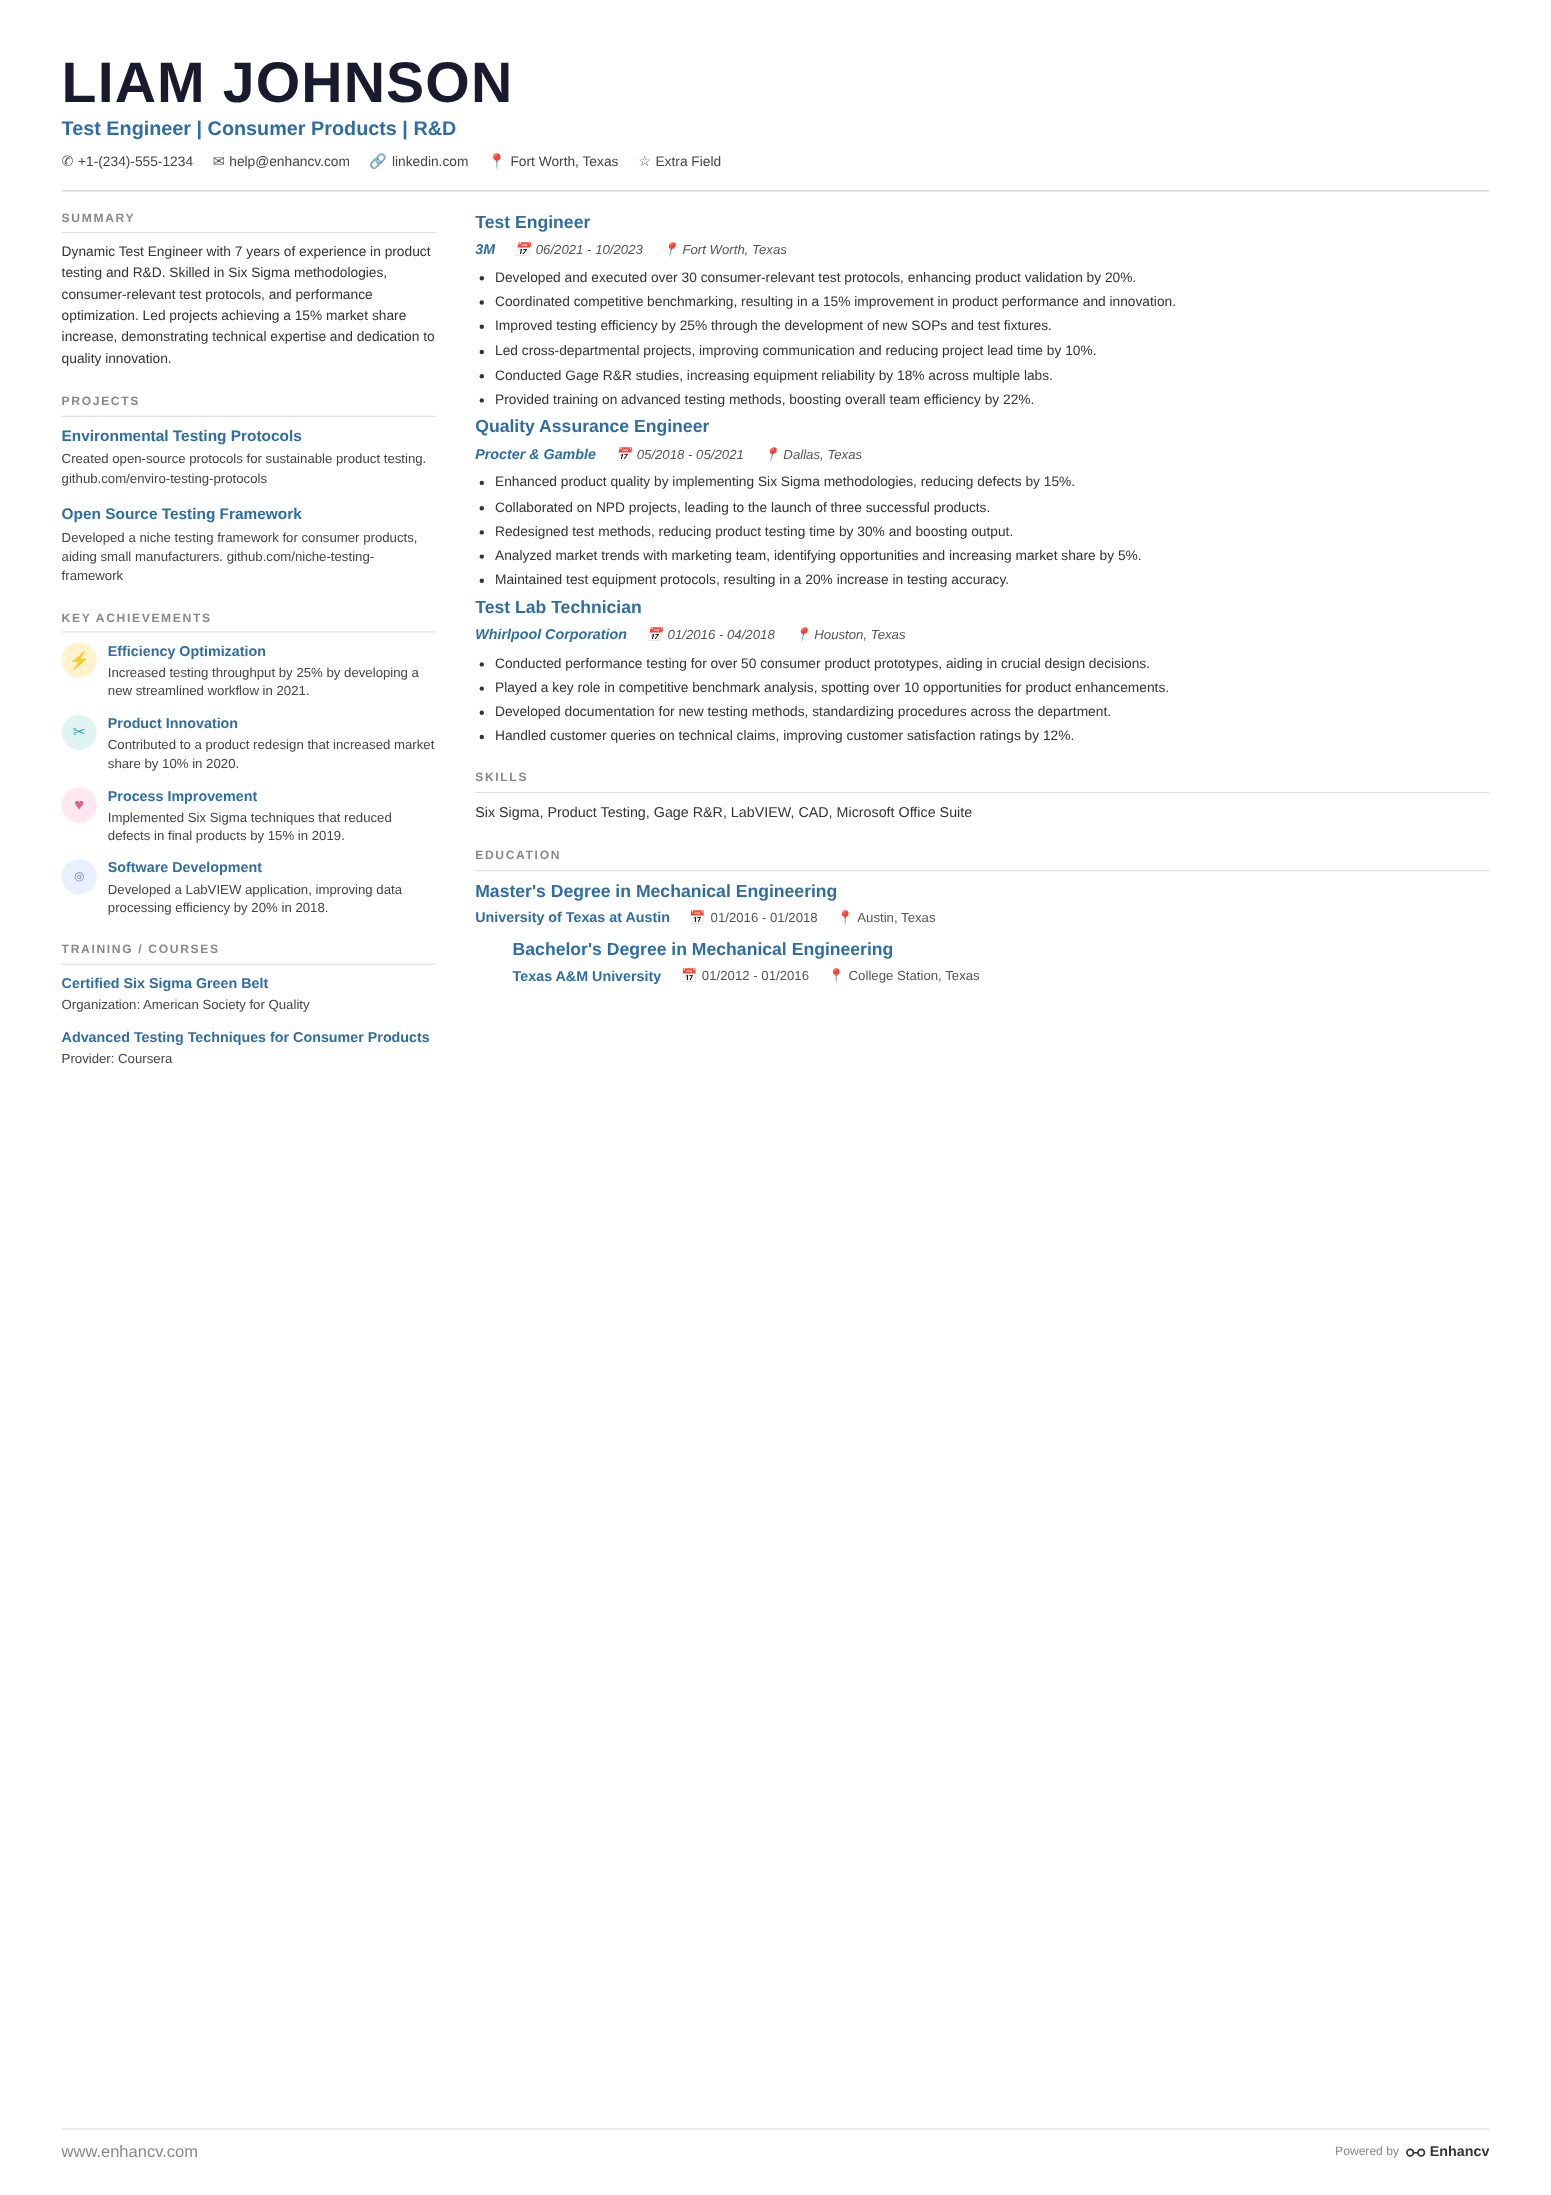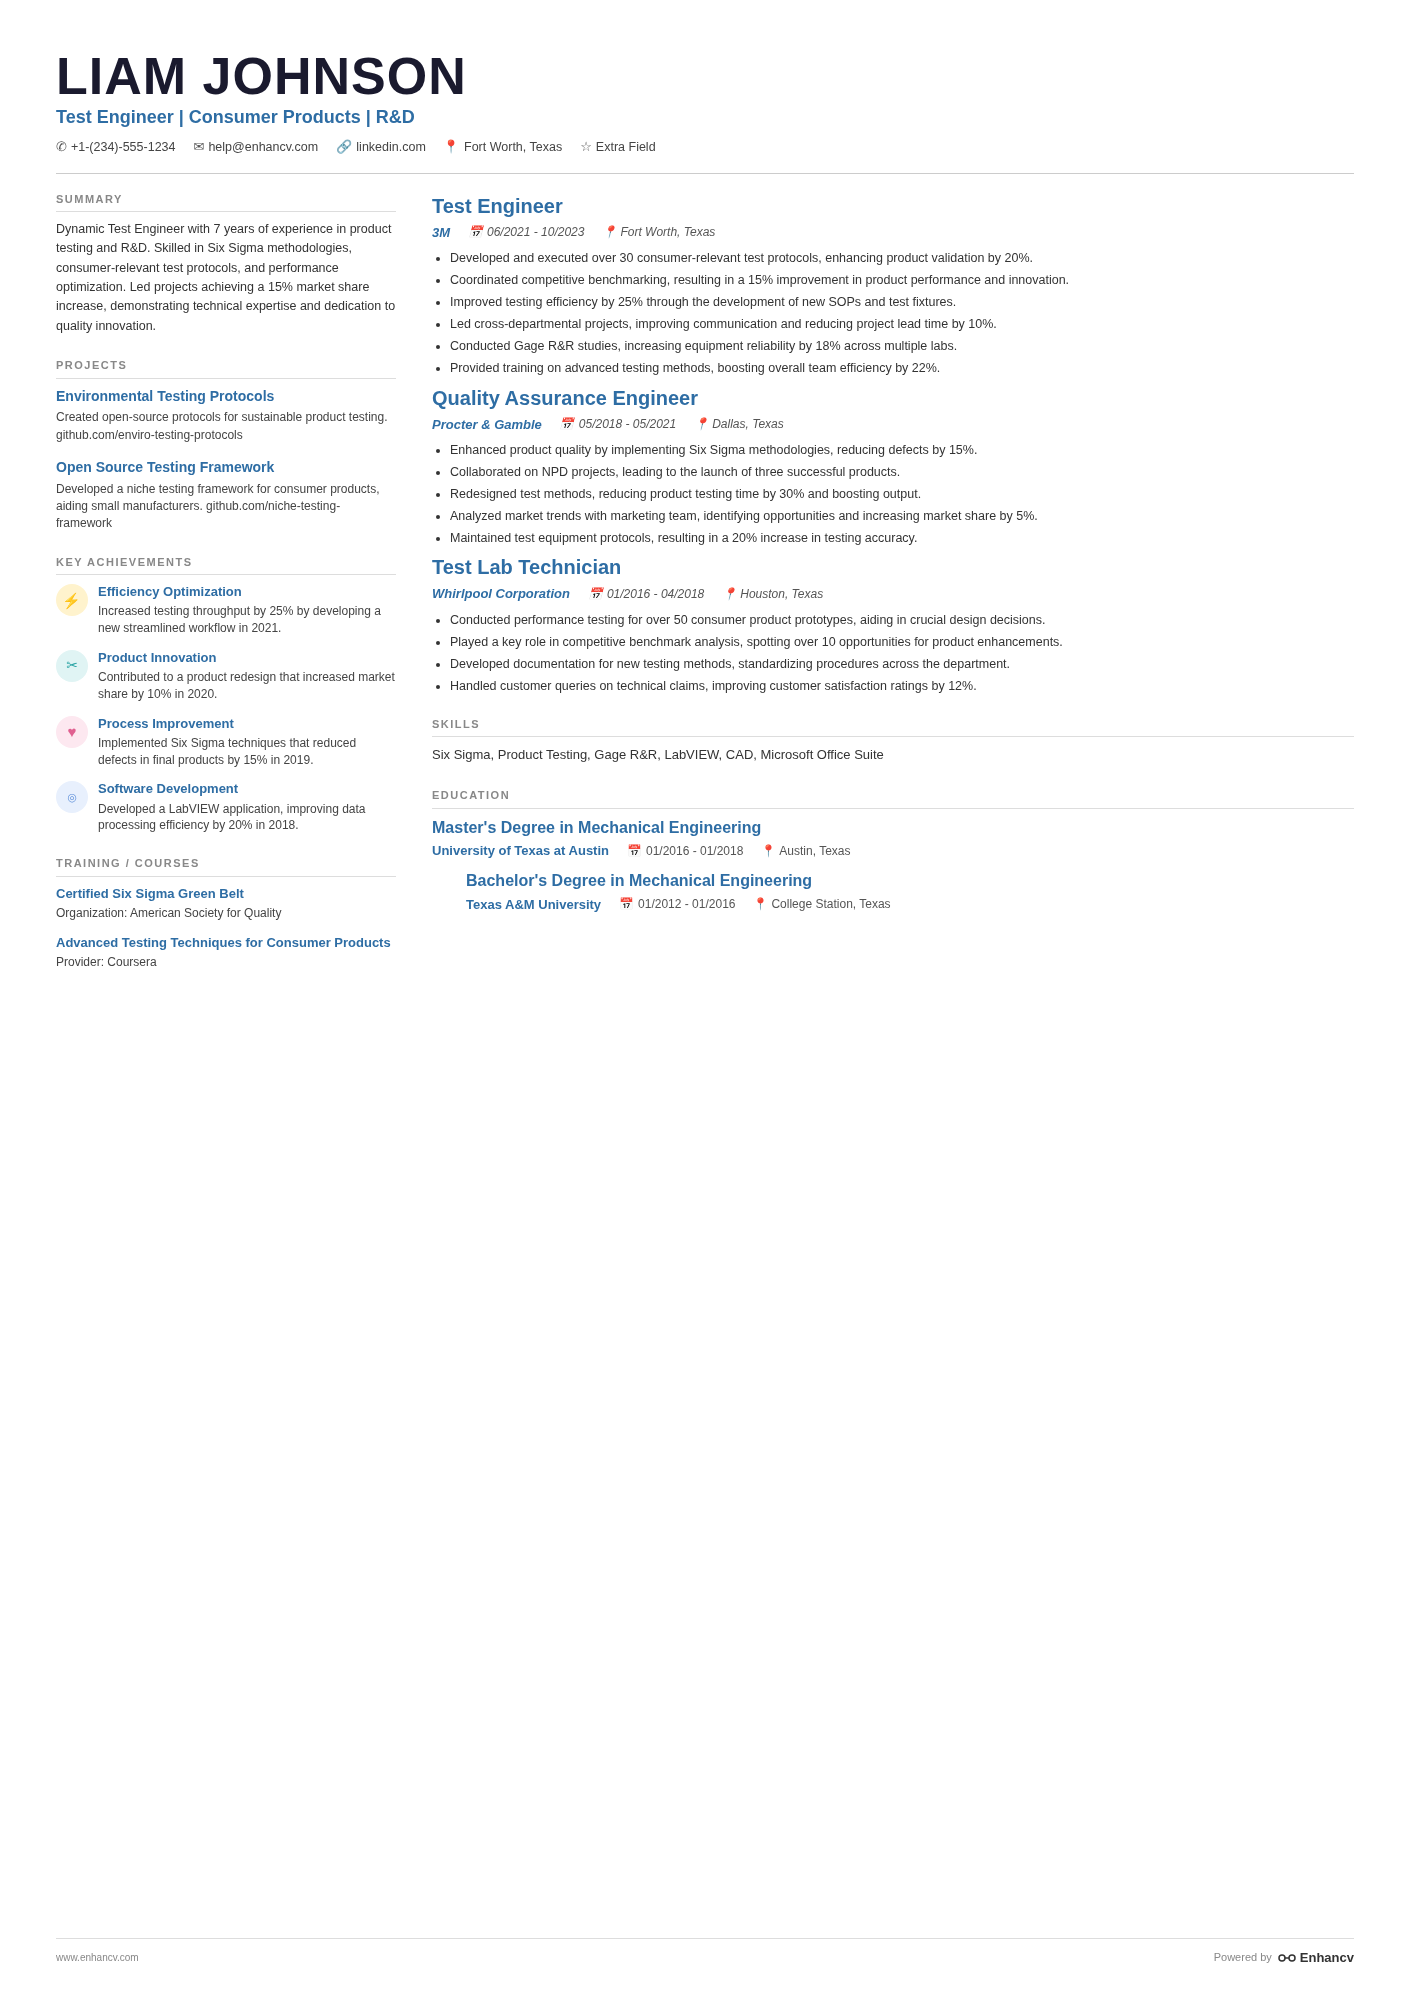--- a/index.html
+++ b/index.html
@@ -138,21 +138,21 @@
       font-weight: 600;
       color: #2e6da4;
       margin-bottom: 2px;
     }
     .training-org {
       font-size: 12px;
       color: #444;
     }
     
     .exp-job-title {
-      font-size: 20px;
+      font-size: 16px;
       font-weight: 700;
       color: #2e6da4;
       margin-top: 14px;
       margin-bottom: 4px;
     }
     .exp-job-title:first-child { margin-top: 0; }
     .exp-meta {
       display: flex;
       align-items: center;
       gap: 18px;
@@ -232,21 +232,21 @@
       bottom: 28px;
       left: 56px;
       right: 56px;
       display: flex;
       justify-content: space-between;
       align-items: center;
       border-top: 1.5px solid #ddd;
       padding-top: 10px;
     }
     .footer-url {
-      font-size: 10px;
+      font-size: 15px;
       color: #888;
     }
     .footer-powered {
       font-size: 11px;
       color: #888;
       display: flex;
       align-items: center;
       gap: 6px;
       text-align: center;
     }

